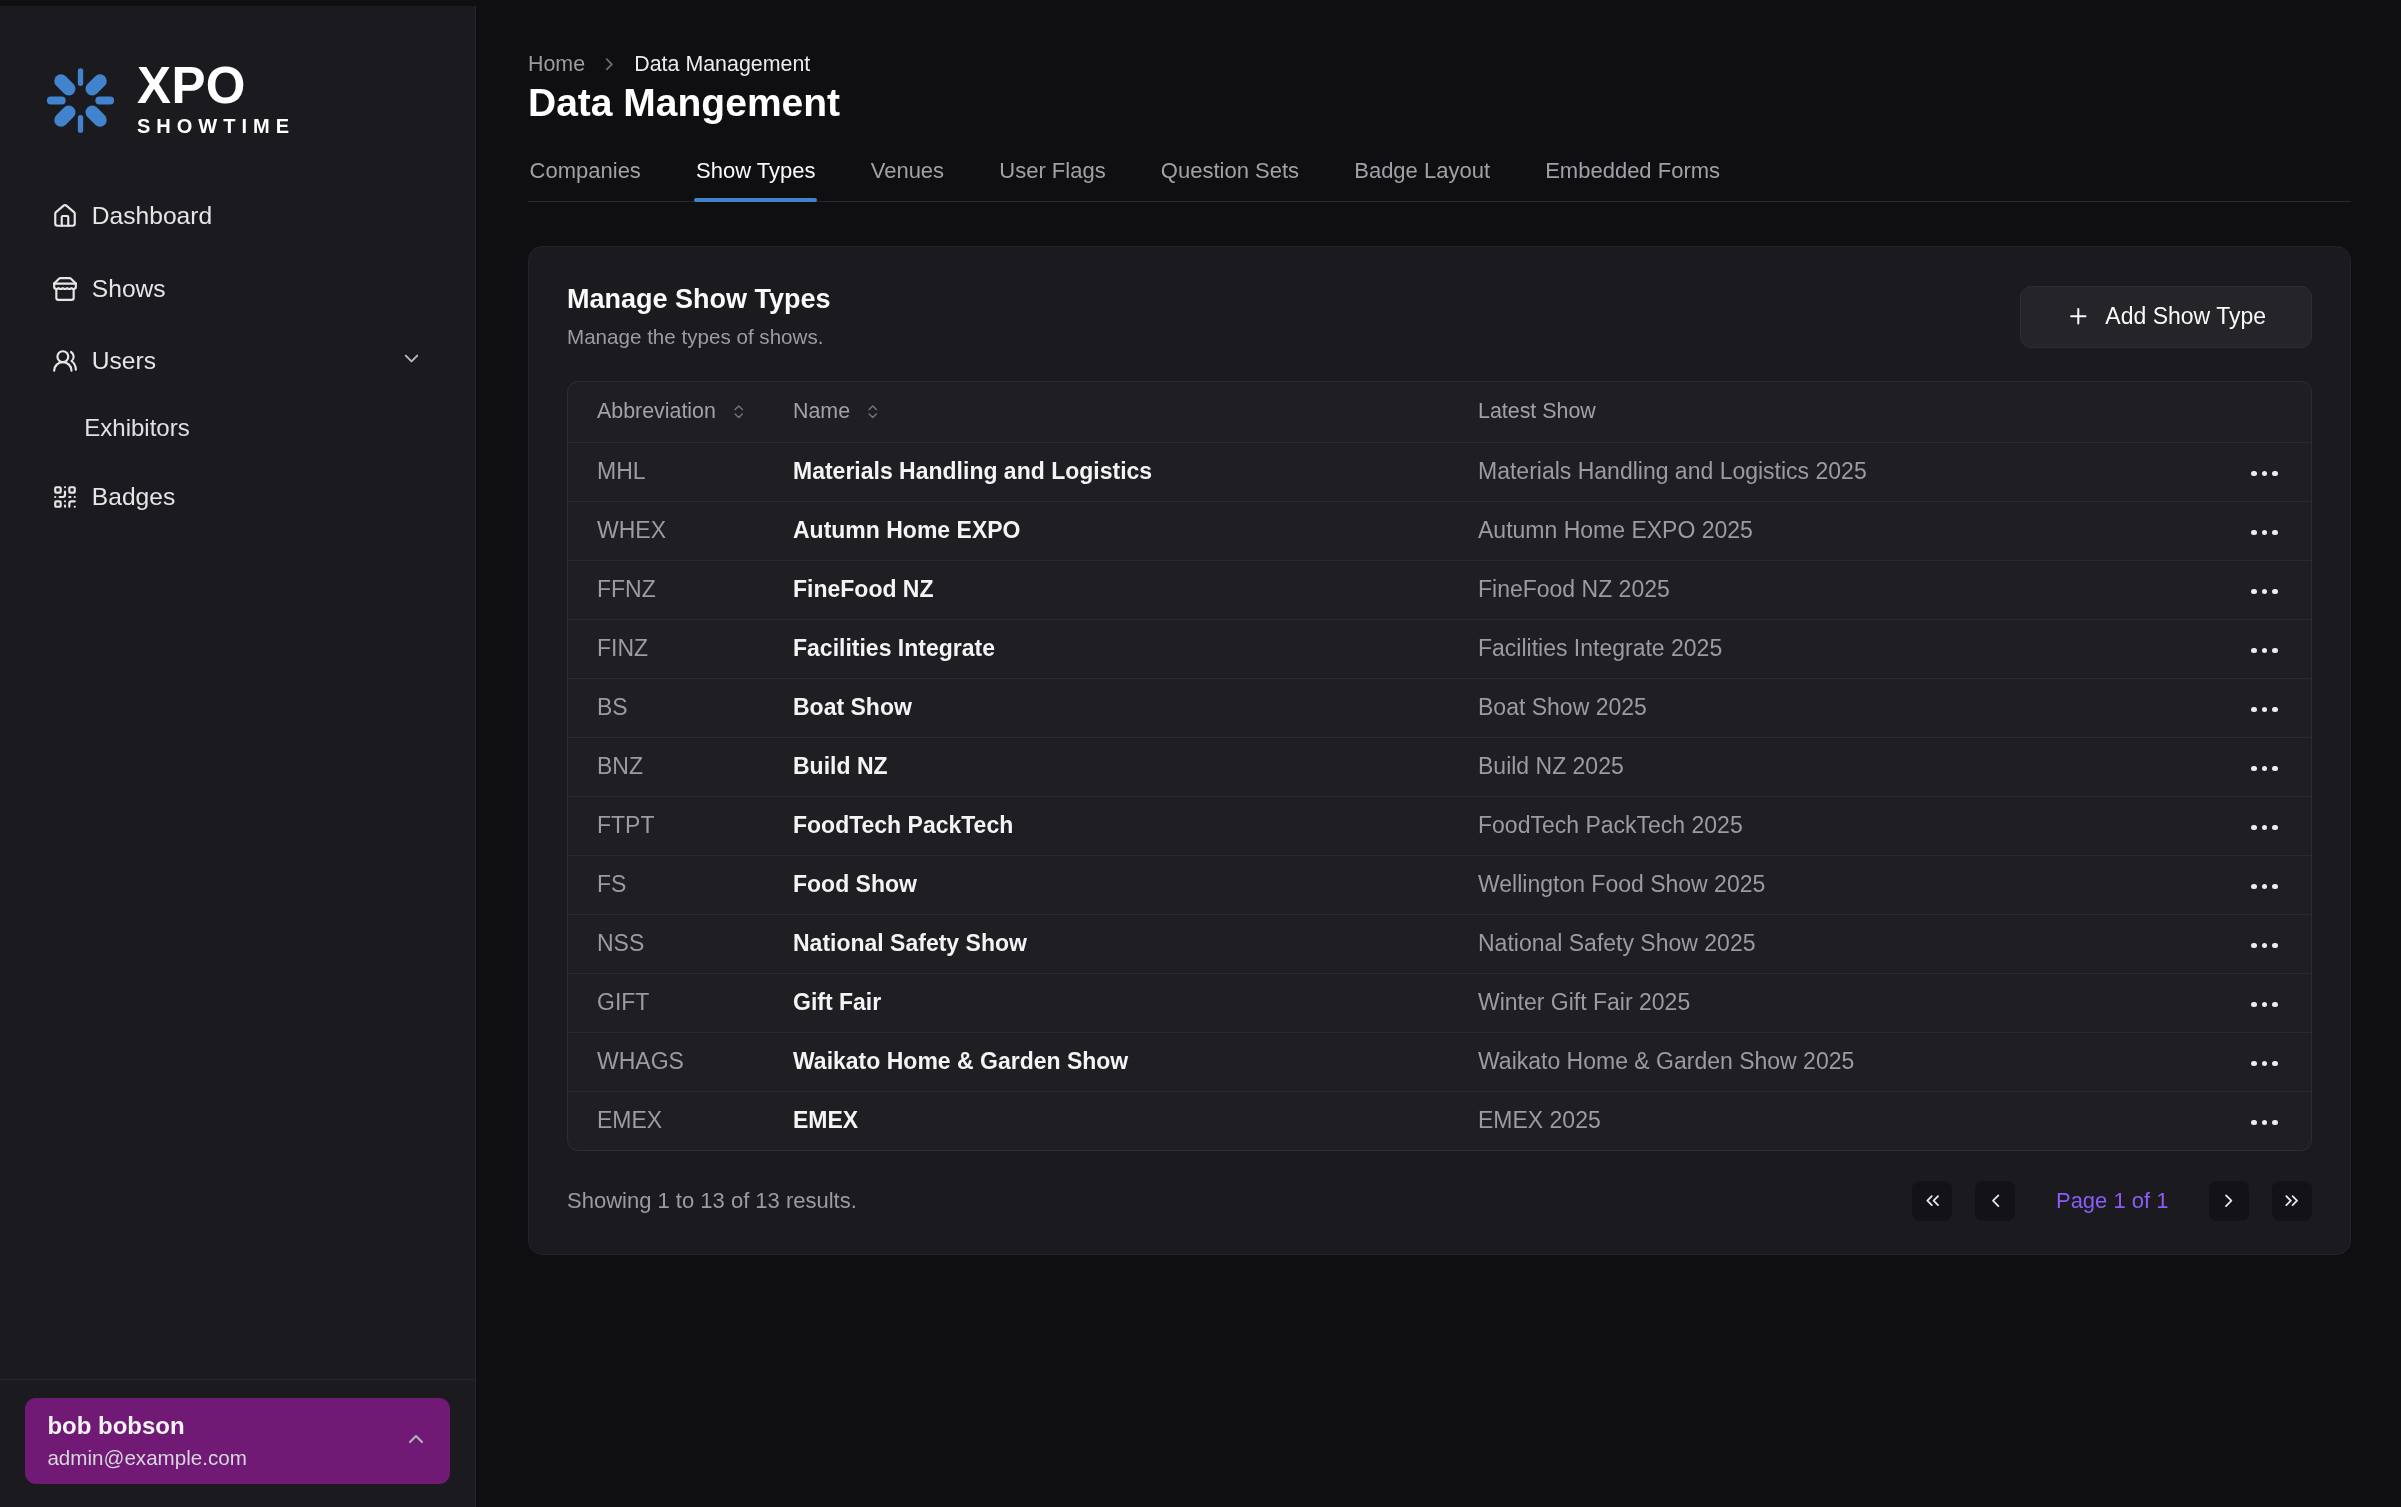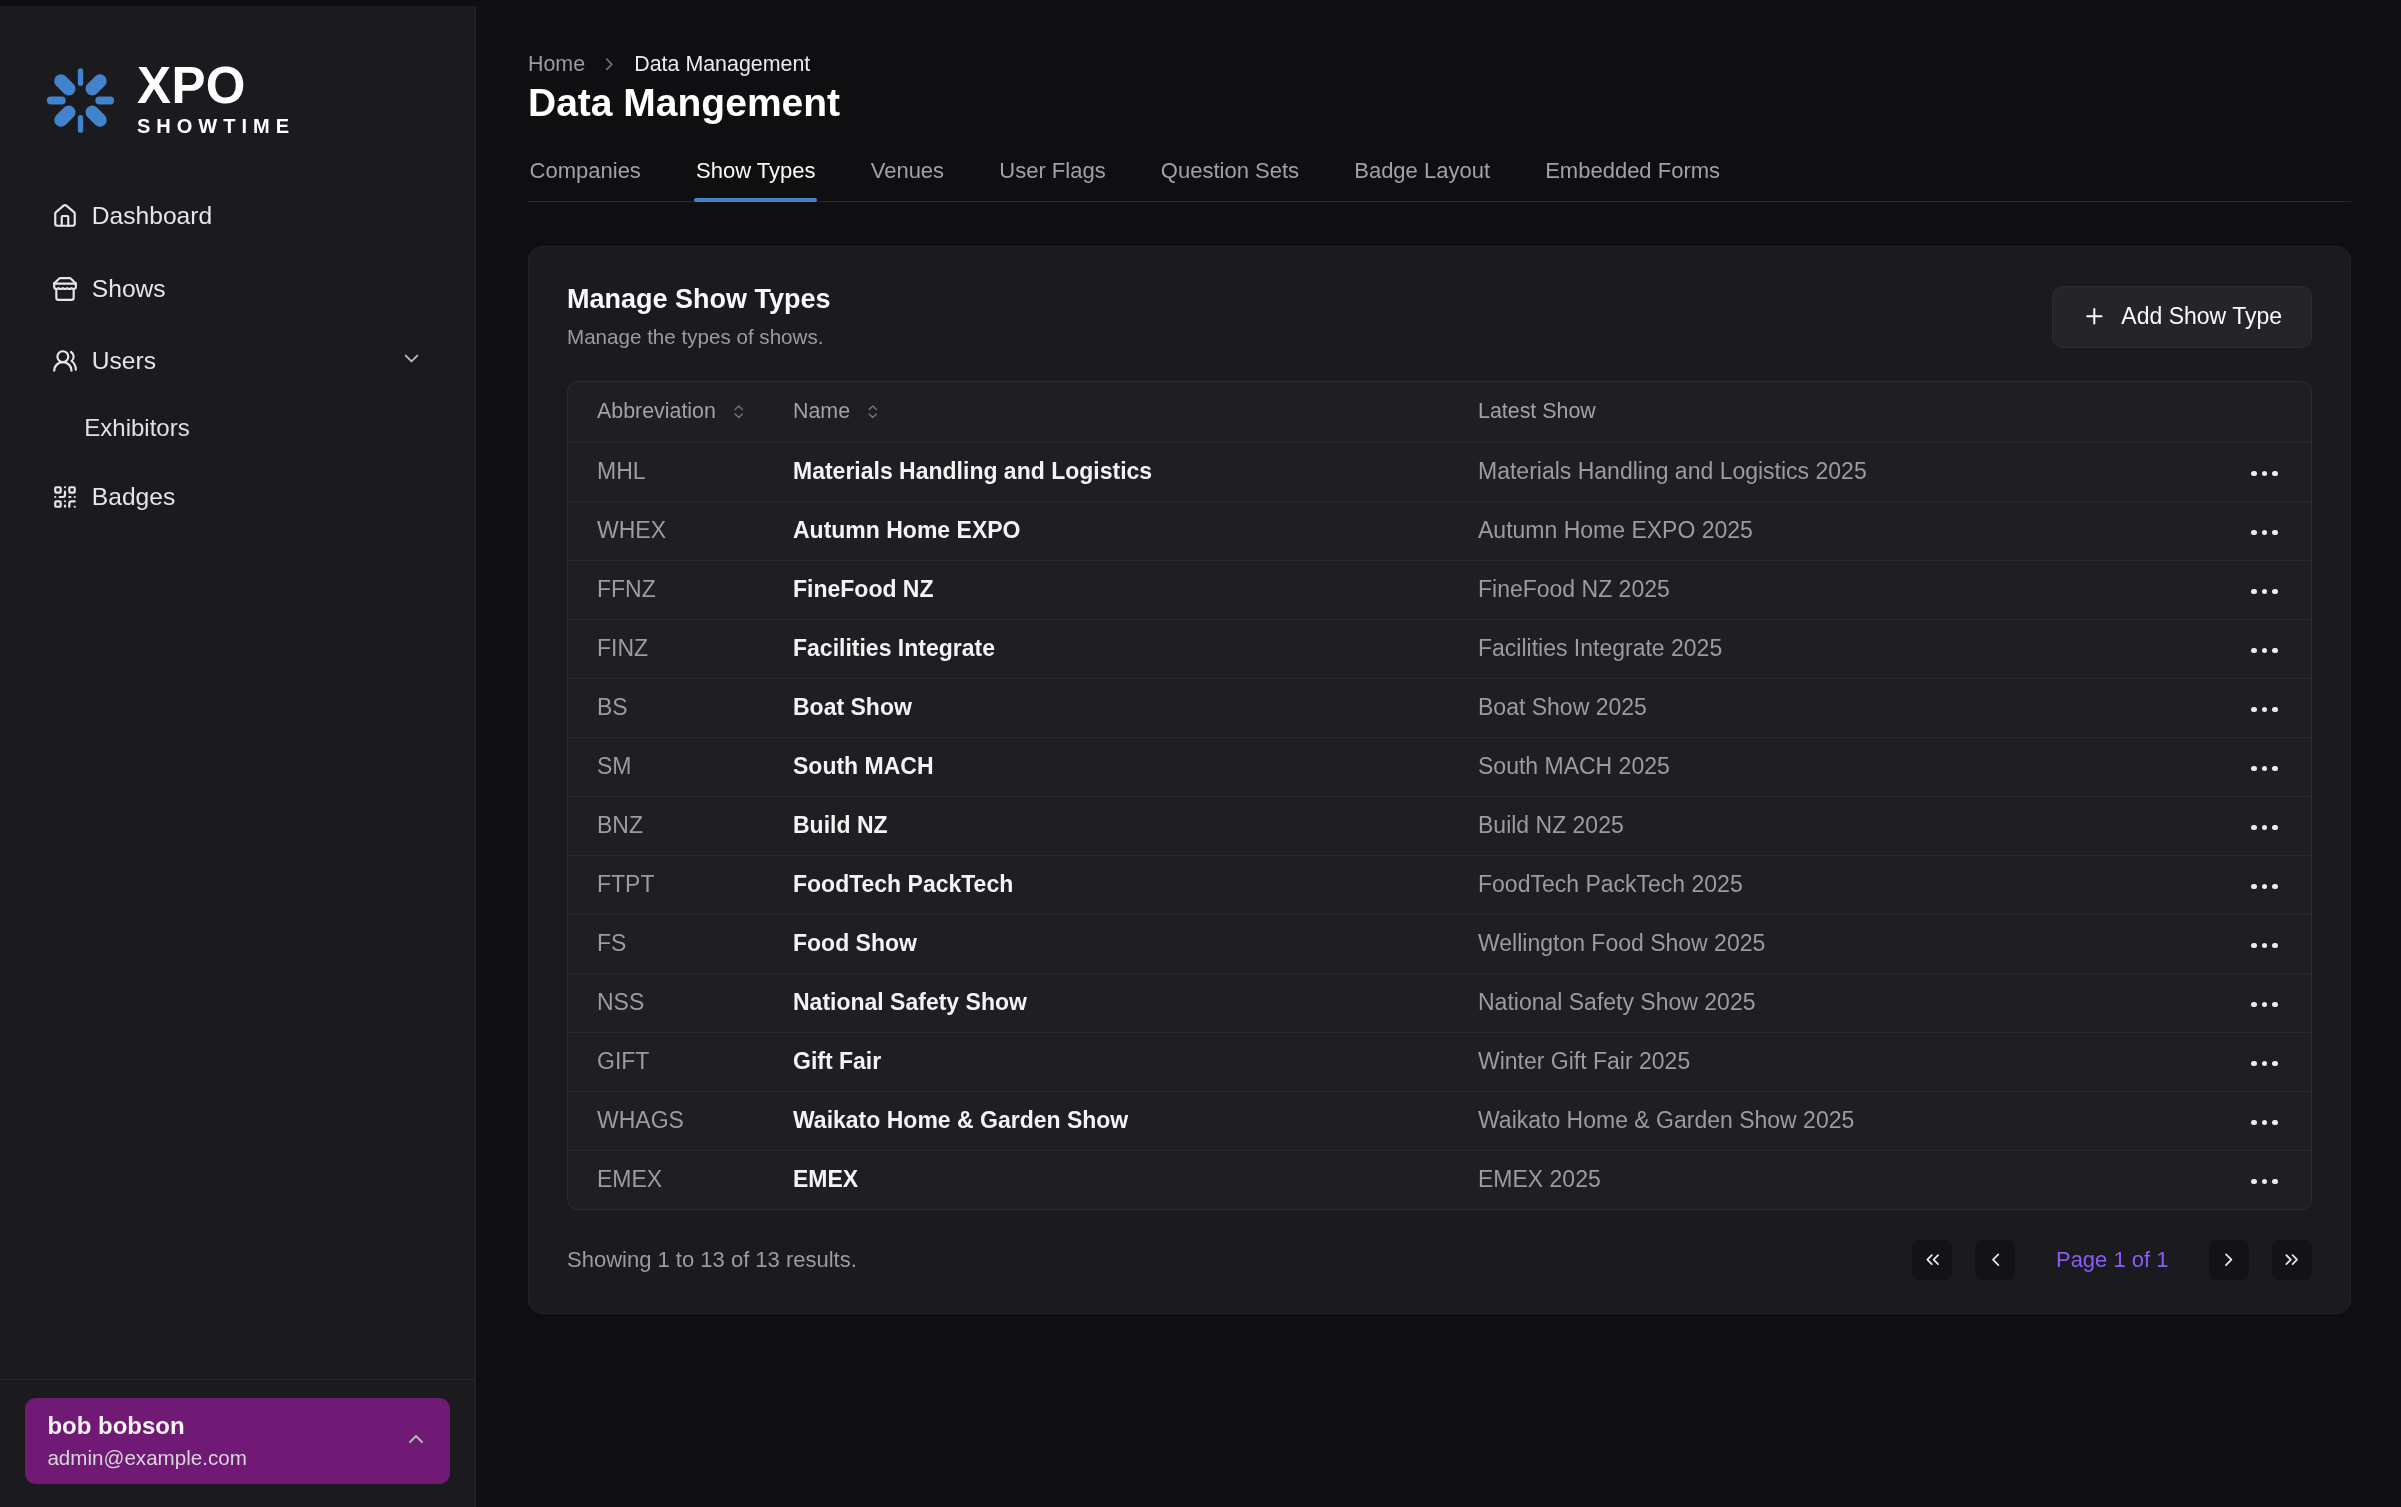--- a/index.html
+++ b/index.html
@@ -76,21 +76,21 @@
 
   .card {
     margin-top: 44px; background: var(--card);
     border: 0.8px solid #232329; border-radius: 14.3px;
     padding: 37px 38px 0;
   }
   .card-header { display: flex; justify-content: space-between; align-items: center; }
   .card-title { font-size: 27px; font-weight: 700; color: #fafafa; }
   .card-sub { margin-top: 10.3px; font-size: 20.6px; color: var(--muted); }
   .add-btn {
-    height: 62px; padding: 0 29px; background: #242429; border: 0.8px solid #2d2d34;
+    height: 62px; padding: 0 45px; background: #242429; border: 0.8px solid #2d2d34;
     border-radius: 11px; color: #fafafa; font-size: 23px; font-weight: 500;
     font-family: inherit; display: flex; align-items: center; gap: 14.3px; cursor: pointer;
   }
   .add-btn svg { width: 24.6px; height: 24.6px; }
 
   .table-wrap {
     margin-top: 32px; border: 0.8px solid var(--border); border-radius: 11px;
     overflow: hidden; background: var(--row);
   }
   table { width: 100%; border-collapse: collapse; }
@@ -342,30 +342,20 @@
               <td class="actions"><button class="dots-btn"><span class="dots">
                     <i></i>
                     <i></i>
                     <i></i>
                   </span></button></td>
             </tr>
             <tr>
               <td class="abbr">BS</td>
               <td class="name">Boat Show</td>
               <td class="latest">Boat Show 2025</td>
-              <td class="actions"><button class="dots-btn"><span class="dots">
-                    <i></i>
-                    <i></i>
-                    <i></i>
-                  </span></button></td>
-            </tr>
-            <tr>
-              <td class="abbr">SM</td>
-              <td class="name">South MACH</td>
-              <td class="latest">South MACH 2025</td>
               <td class="actions"><button class="dots-btn"><span class="dots">
                     <i></i>
                     <i></i>
                     <i></i>
                   </span></button></td>
             </tr>
             <tr>
               <td class="abbr">BNZ</td>
               <td class="name">Build NZ</td>
               <td class="latest">Build NZ 2025</td>

